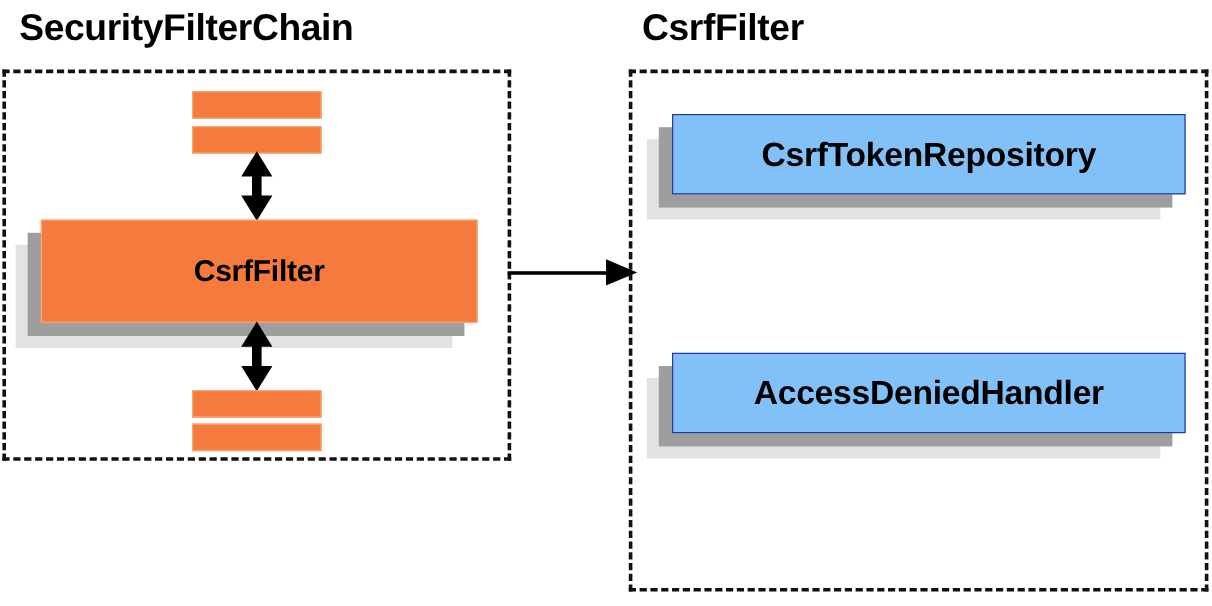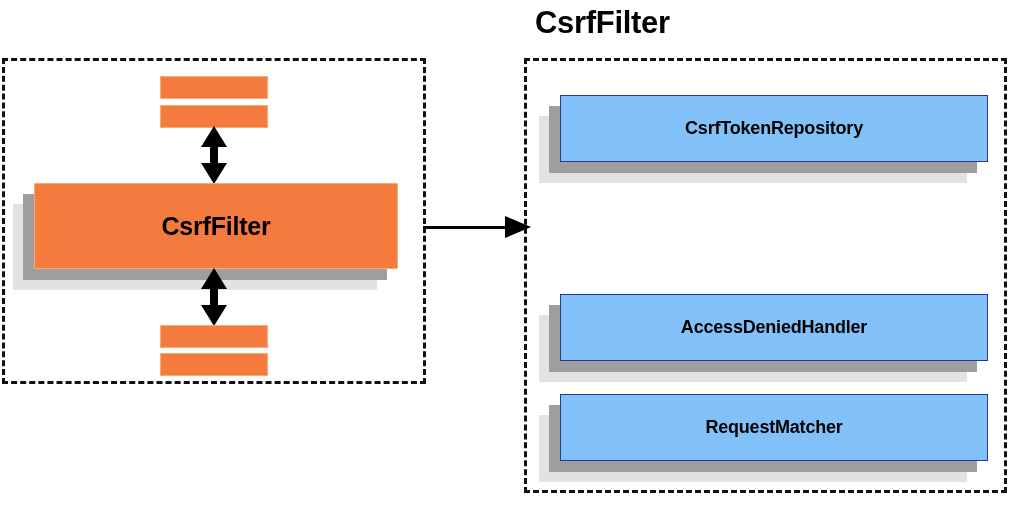--- a/index.html
+++ b/index.html
@@ -69,21 +69,21 @@
     justify-content: center;
     font-weight: bold;
     color: #000000;
     white-space: nowrap;
   }
 
   
   .stack.blue .face {
     background: #82c0f8;
     border: 1.5px solid #24399b;
-    font-size: 18px;
+    font-size: 28px;
     letter-spacing: -0.2px;
   }
 
   
   .stack.orange .face {
     background: #f47a3d;
     border: 1px solid #f9a878;
     font-size: 25px;
     letter-spacing: -0.2px;
   }
@@ -143,20 +143,21 @@
     border-top: 11px solid transparent;
     border-bottom: 11px solid transparent;
     border-left: 26px solid #000000;
   }
 </style>
 </head>
 <body>
 
 <div id="canvas">
 
+  <div class="panel-title" id="title-left">SecurityFilterChain</div>
 
   <div class="panel-title" id="title-right">CsrfFilter</div>
 
   <div class="dashed-panel" id="panel-left"></div>
 
   <div class="bar-orange" style="left:160px; top:76px; width:108px; height:23px;"></div>
   <div class="bar-orange" style="left:160px; top:105px; width:108px; height:23px;"></div>
 
   <div class="arrow-v" style="left:214px; top:126px; height:58px;">
     <div class="head-up"></div>
@@ -192,19 +193,14 @@
     <div class="face">CsrfTokenRepository</div>
   </div>
 
 
   <div class="stack blue" style="left:560px; top:294px; width:428px; height:67px;">
     <div class="shade-light"></div>
     <div class="shade-dark"></div>
     <div class="face">AccessDeniedHandler</div>
   </div>
 
-  <div class="stack blue" style="left:560px; top:394px; width:428px; height:67px;">
-    <div class="shade-light"></div>
-    <div class="shade-dark"></div>
-    <div class="face">RequestMatcher</div>
-  </div>
 
 </div>
 
 </body></html>

